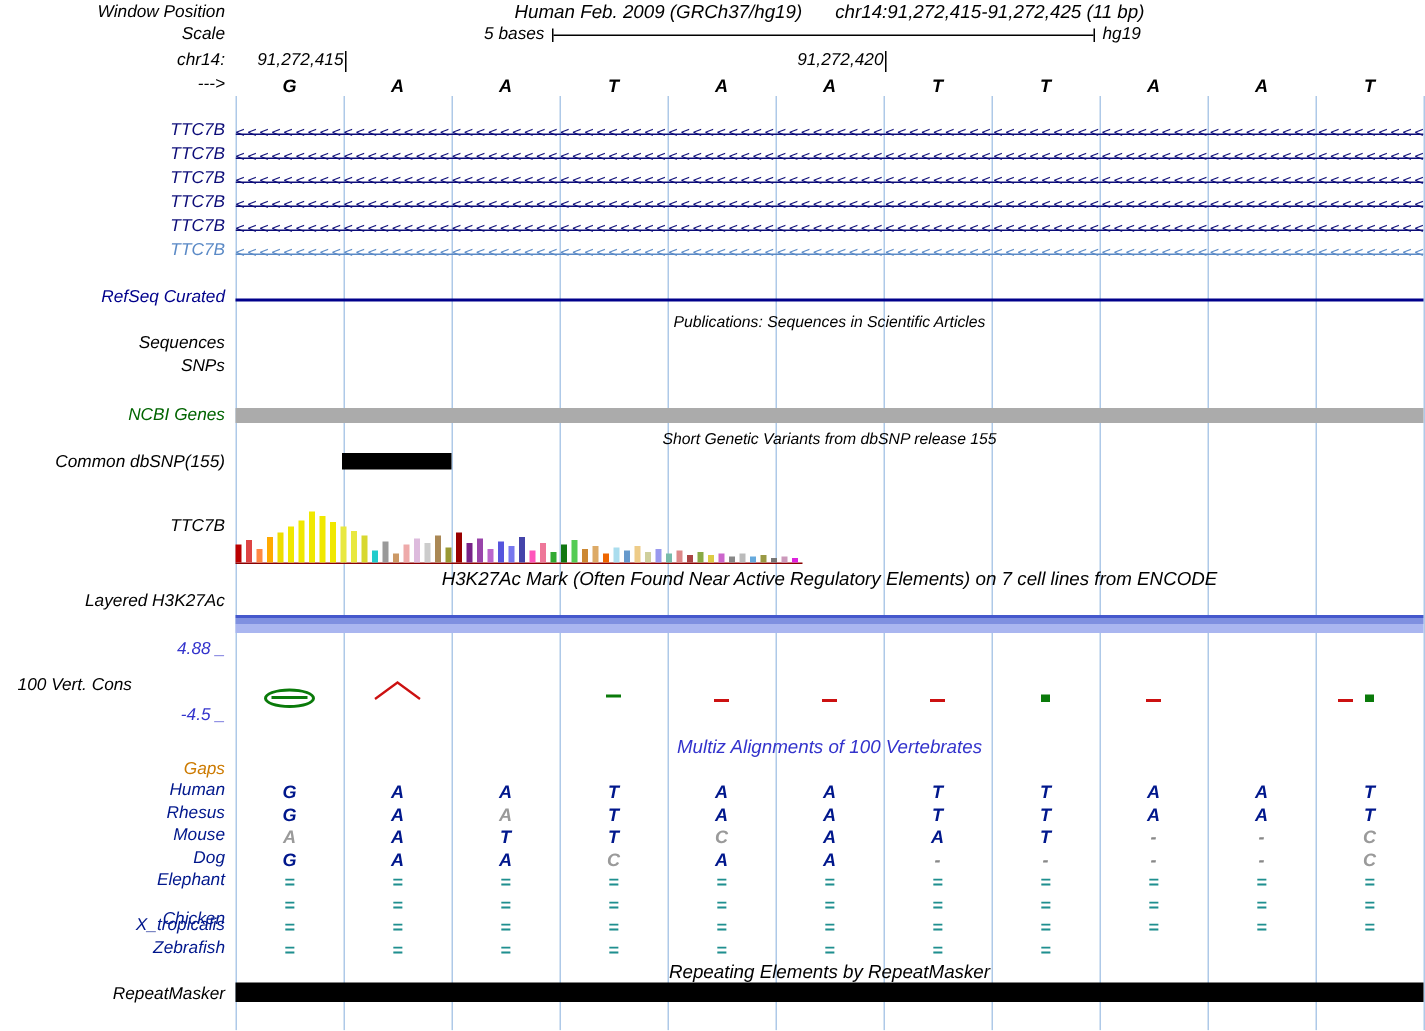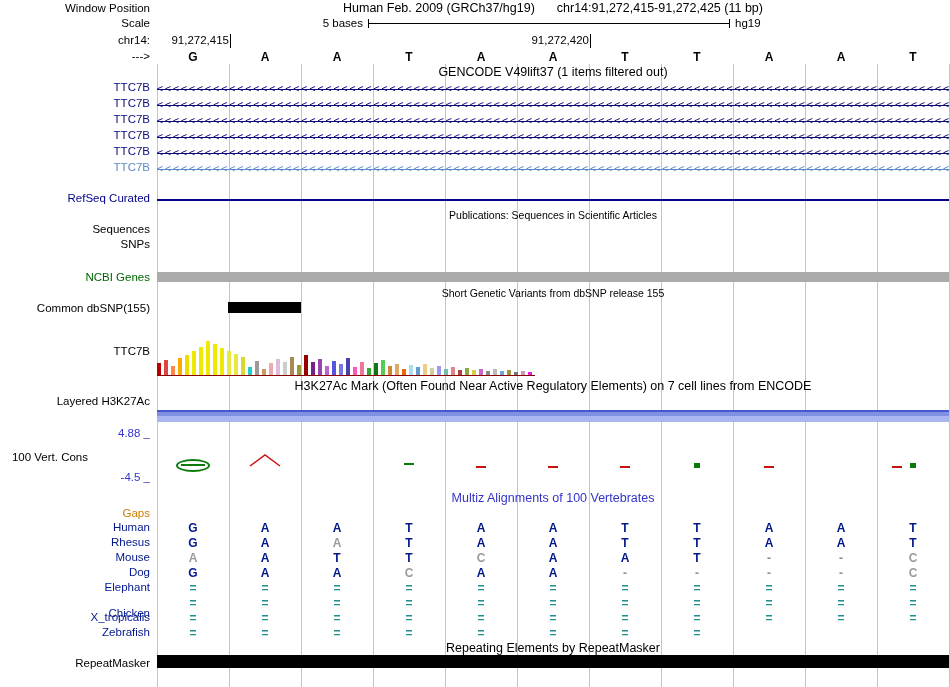--- a/index.html
+++ b/index.html
@@ -1,17 +1,17 @@
 <!DOCTYPE html>
 <html><head>
 <meta charset="utf-8">
 <style>
   html,body{margin:0;padding:0;background:#fff;}
   #app{position:relative;width:950px;height:687px;background:#fff;overflow:hidden;
-       font-family:"Liberation Sans",sans-serif;color:#000;}
+       font-family:"Liberation Sans",sans-serif;color:#000;font-style:italic;}
   #gridlayer{position:absolute;left:0;top:0;width:950px;height:687px;}
   .grid{position:absolute;top:64px;bottom:0;width:1px;background:#aec9e8;}
   .lbl{position:absolute;left:0;width:150px;text-align:right;font-size:11.5px;
        white-space:nowrap;line-height:13px;}
   .hdr{position:absolute;left:157px;width:792px;text-align:center;white-space:nowrap;line-height:13px;}
   .hdr.big{font-size:12.5px;}
   .hdr.small{font-size:10.5px;}
   .abs{position:absolute;font-size:11.5px;white-space:nowrap;line-height:13px;}
   .tick{position:absolute;top:34px;width:120px;text-align:right;font-size:11.5px;
         border-right:1px solid #000;height:14px;padding-right:1px;white-space:nowrap;}
@@ -50,21 +50,20 @@
   <div class="lbl" style="top:17px">Scale</div>
   <div class="abs" style="top:17px;left:243px;width:120px;text-align:right">5 bases</div>
   <div style="position:absolute;top:19px;left:368px;width:360px;height:9px;border-left:1px solid #000;border-right:1px solid #000;">
     <div style="position:absolute;top:4px;left:0;right:0;height:1px;background:#000"></div>
   </div>
   <div class="abs" style="top:17px;left:735px">hg19</div>
 
   <div class="lbl" style="top:34px">chr14:</div>
   <div class="lbl" style="top:50px">---&gt;</div>
 
-  <div class="hdr big" style="top:66px">GENCODE V49lift37 (1 items filtered out)</div>
 
   <div class="lbl" style="top:192px;color:#00008b">RefSeq Curated</div>
   <div class="bar" style="left:157px;top:199px;width:792px;height:2px;background:#00008b"></div>
 
   <div class="hdr small" style="top:209px">Publications: Sequences in Scientific Articles</div>
   <div class="lbl" style="top:223px">Sequences</div>
   <div class="lbl" style="top:238px">SNPs</div>
 
   <div class="lbl" style="top:271px;color:#006400">NCBI Genes</div>
   <div class="bar" style="left:157px;top:272px;width:792px;height:10px;background:#ababab"></div>

